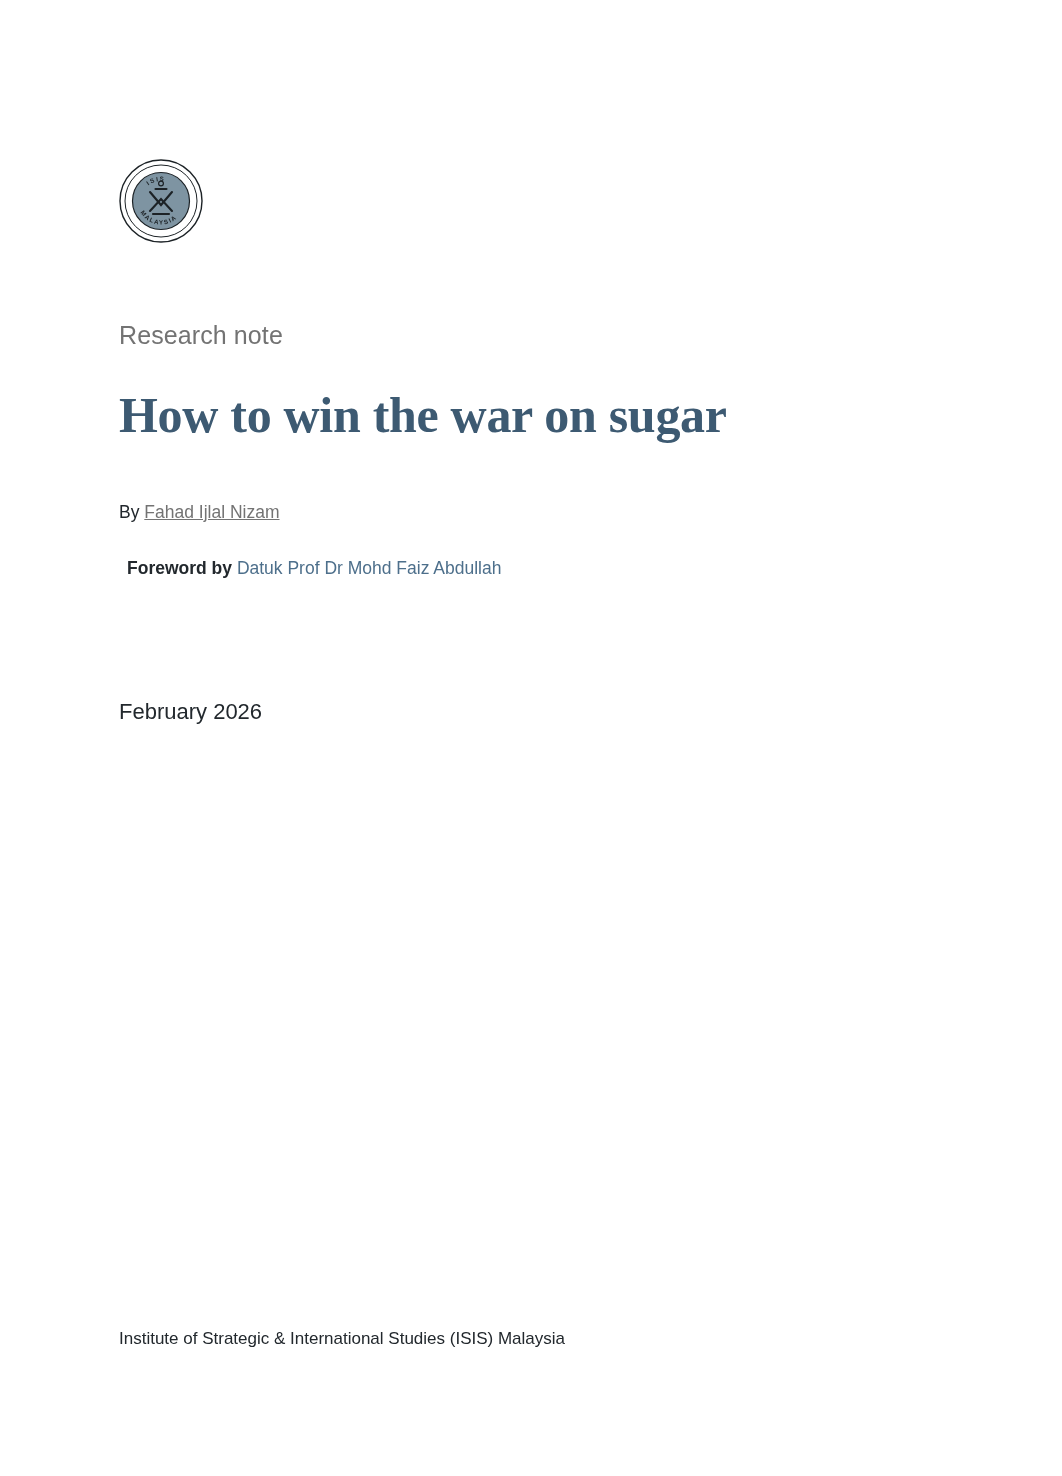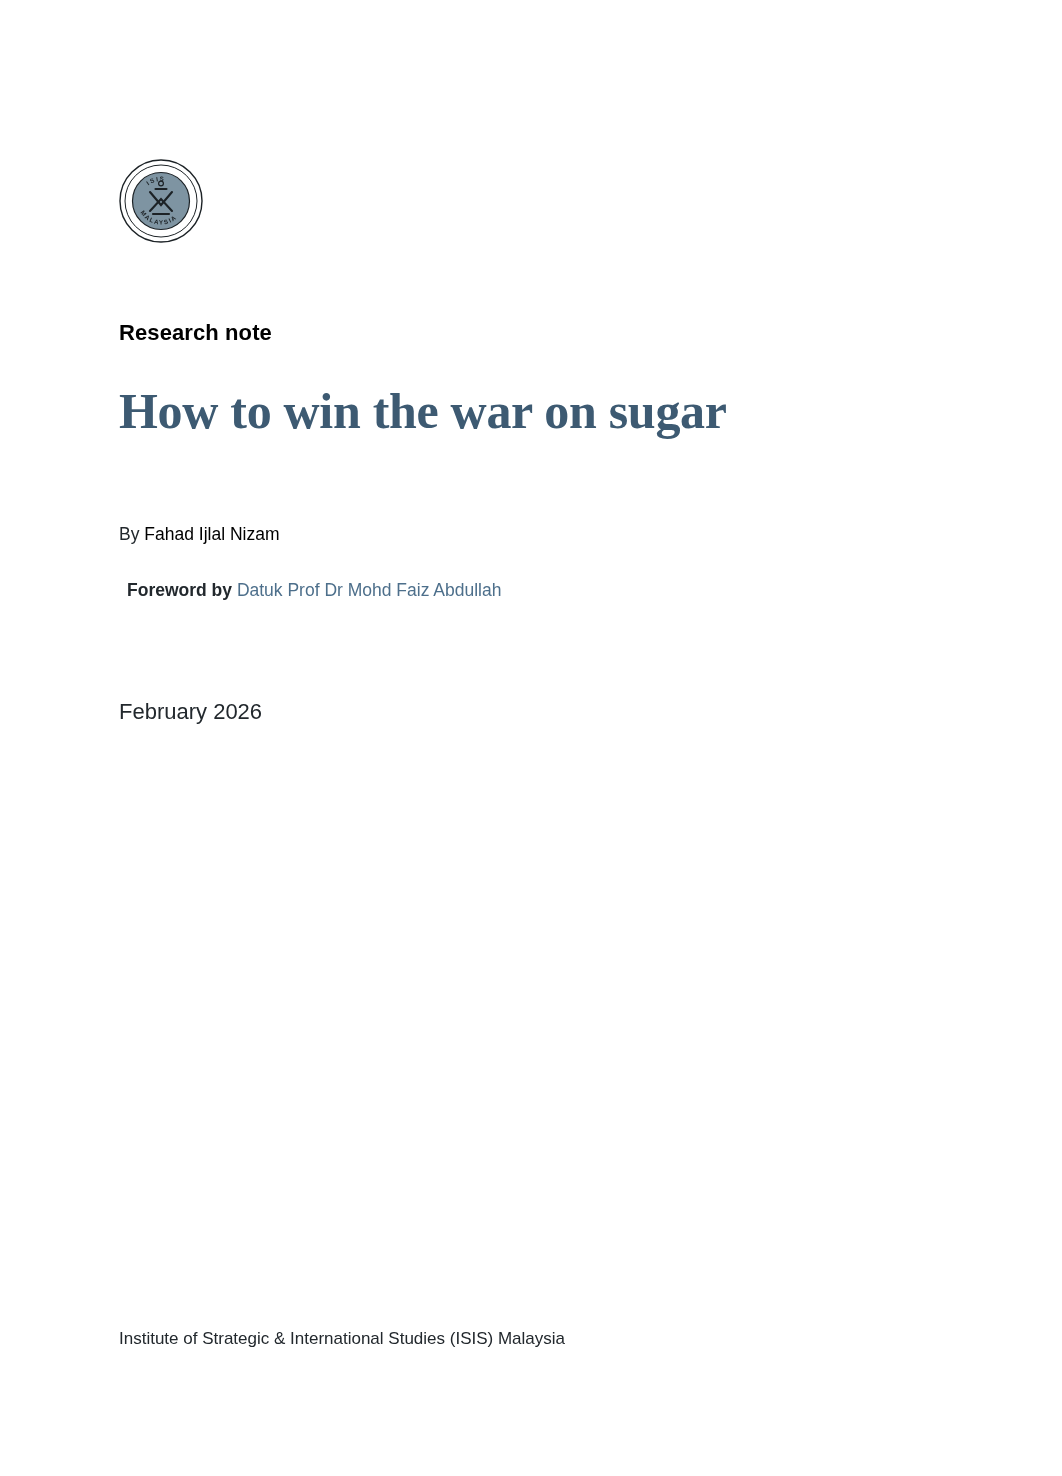--- a/index.html
+++ b/index.html
@@ -36,44 +36,45 @@
   }
 
   
   .title-block {
     position: absolute;
     left: 119px;
     top: 320px;
     width: 820px;
   }
   .kicker {
-    font-size: 22px;
-    font-weight: 700;
-    color: #000000;
+    font-size: 25px;
+    font-weight: 400;
+    color: #737373;
     letter-spacing: 0.1px;
     margin: 0 0 38px 0;
     line-height: 1.2;
   }
   .doc-title {
     font-family: "Liberation Serif", serif;
     font-size: 50px;
     font-weight: 700;
     color: #3d5a72;
     letter-spacing: -0.3px;
     line-height: 1.1;
-    margin: 0 0 84px 0;
+    margin: 0 0 58px 0;
   }
   .byline {
     font-size: 17.5px;
     color: #22282d;
     margin: 0 0 33px 0;
     line-height: 1.3;
   }
   .byline .accent {
-    color: #000000;
+    color: #737373;
+    text-decoration: underline;
   }
   .foreword {
     font-size: 17.5px;
     color: #22282d;
     font-weight: 600;
     margin: 8px;
     line-height: 1.3;
   }
   .foreword .accent {
     color: #4d6f8b;

